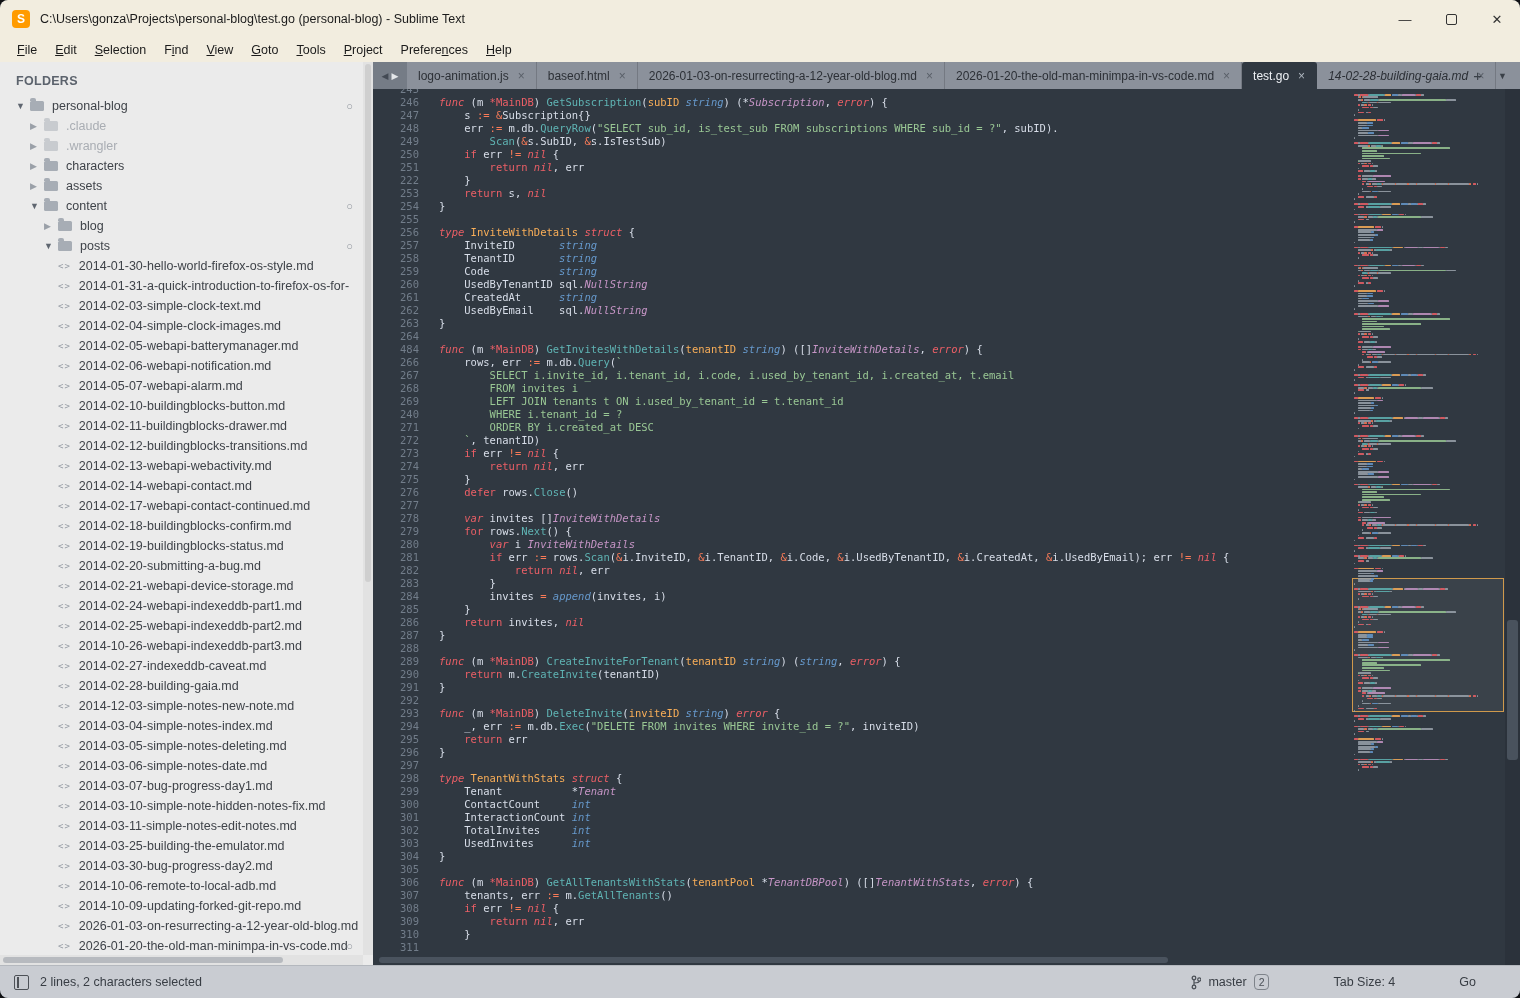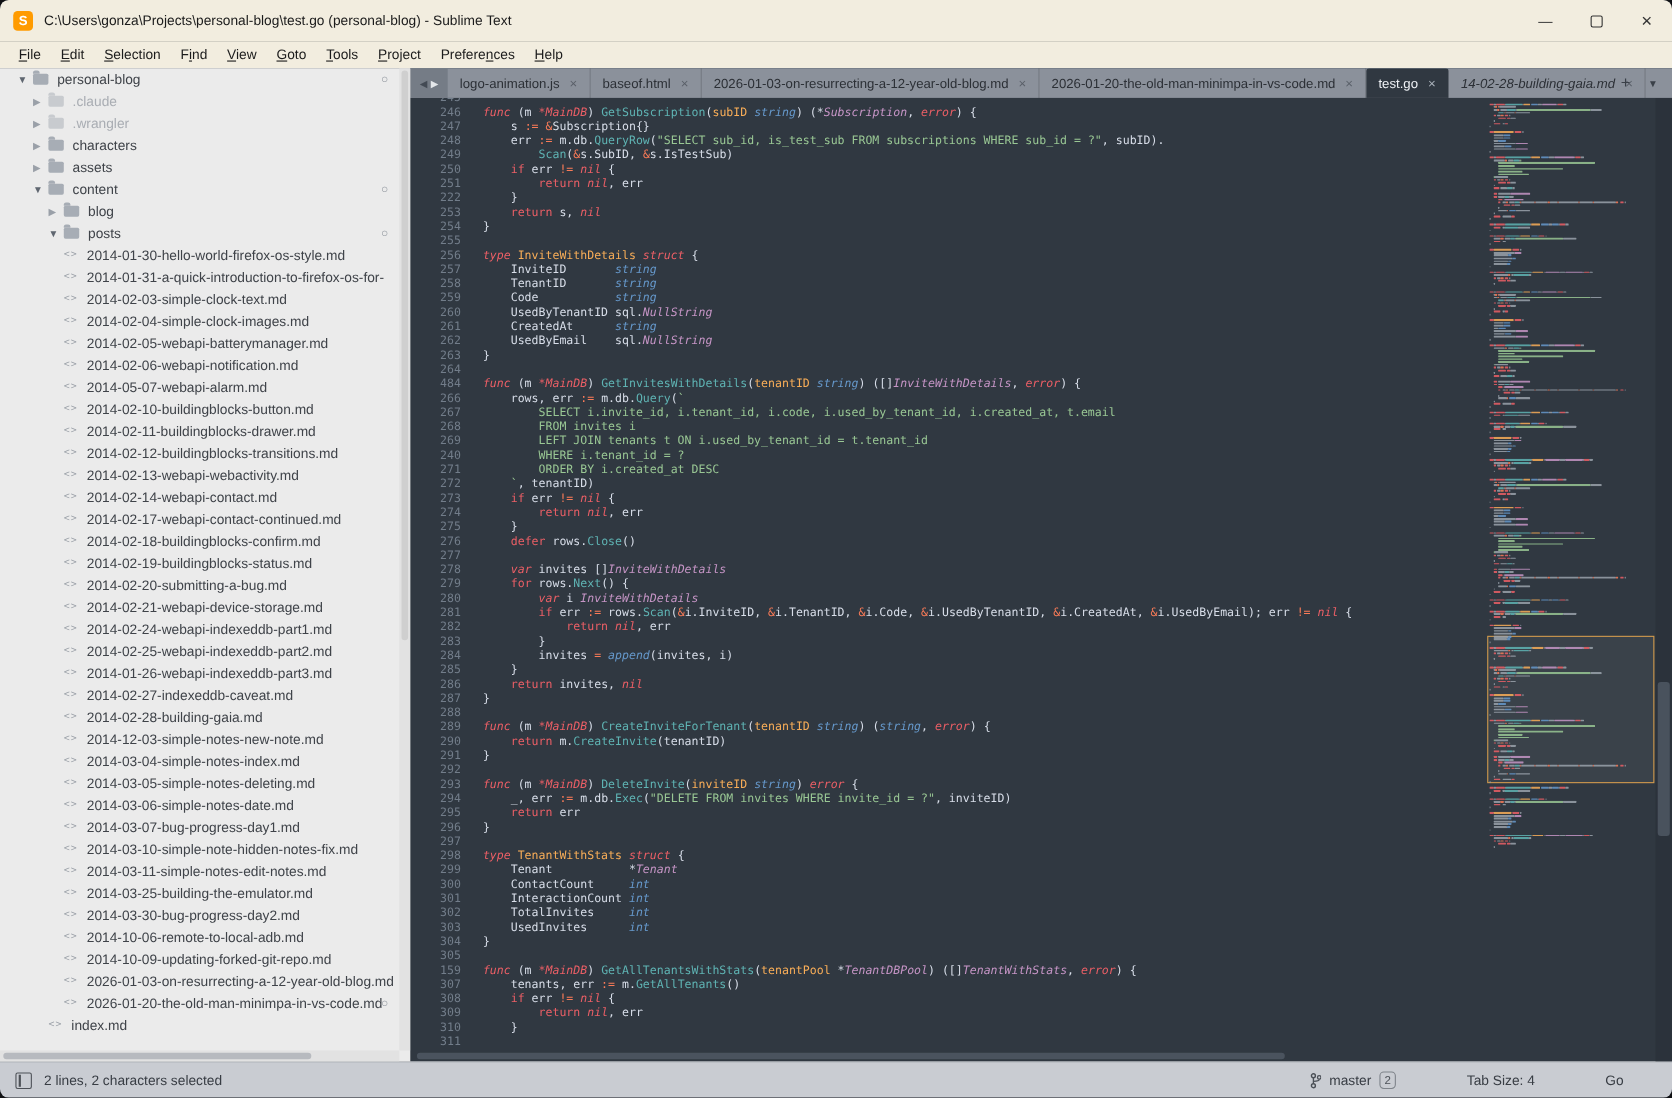--- a/index.html
+++ b/index.html
@@ -56,21 +56,21 @@
   .editor-body{flex:1;display:flex;min-height:0;position:relative;overflow:hidden;}
   .code-wrap{flex:1;overflow:hidden;font-family:"DejaVu Sans Mono",monospace;font-size:10.5px;line-height:13px;position:relative;min-width:0;}
   .code-scroll{display:flex;margin-top:-6px;}
   .gutter{width:46px;text-align:right;color:#727d8a;flex-shrink:0;}
   .gutter div{height:13px;}
   .code-col{padding-left:20px;white-space:pre;}
   .code-line{height:13px;white-space:pre;}
   .tok-p{color:#d8dee9;} .tok-k{color:#ec5f66;font-style:italic;} .tok-c{color:#ec5f66;}
   .tok-o{color:#f97b58;} .tok-f{color:#5fb4b4;} .tok-b{color:#6699cc;font-style:italic;}
   .tok-t{color:#c695c6;font-style:italic;} .tok-T{color:#f9ae58;} .tok-a{color:#f9ae58;}
-  .tok-s{color:#99c794;} .tok-e{color:#ec5f66;font-style:italic;} .tok-r{color:#ec5f66;font-style:italic;}
+  .tok-s{color:#99c794;} .tok-e{color:#ec5f66;font-style:italic;} .tok-r{color:#ec5f66;}
 
   .minimap{width:148px;flex-shrink:0;position:relative;padding:2px 3px;overflow:hidden;}
   .mm-line{height:2.55px;white-space:nowrap;overflow:hidden;}
   .mm-tok{display:inline-block;height:1.7px;vertical-align:top;margin-top:.4px;border-radius:.5px;opacity:.85;}
   .mm-view{position:absolute;left:1px;right:1px;top:489px;height:132px;border:1px solid rgba(224,163,77,.9);background:rgba(255,255,255,.05);}
   .vscroll{width:15px;background:#2b323b;position:relative;flex-shrink:0;}
   .vscroll .thumb{position:absolute;left:2px;right:2px;top:531px;height:140px;background:#49525d;border-radius:3px;}
   .hscroll{position:absolute;left:2px;right:167px;bottom:1px;height:8px;}
   .hscroll .thumb{position:absolute;left:4px;top:1px;height:6px;width:calc(100% - 20px);background:#4a535e;border-radius:3px;}
 
@@ -109,20 +109,21 @@
       <span class="menu-item"><u>G</u>oto</span>
       <span class="menu-item"><u>T</u>ools</span>
       <span class="menu-item"><u>P</u>roject</span>
       <span class="menu-item">Prefere<u>n</u>ces</span>
       <span class="menu-item"><u>H</u>elp</span>
     </div>
 
   <div class="main">
 
     <div class="sidebar">
+      <div class="sidebar-head">FOLDERS</div>
       <div class="tree">
           <div class="tree-item" style="padding-left: 16px;">
             <span class="arrow">▼</span>
             <span class="folder-ico"></span>
             <span>personal-blog</span>
             <span class="badge-circle">○</span>
           </div>
           <div class="tree-item dim" style="padding-left: 30px;">
             <span class="arrow closed">▶</span>
             <span class="folder-ico"></span>
@@ -231,21 +232,21 @@
           <div class="tree-item" style="padding-left: 58px;">
             <span class="file-ico">&lt;&gt;</span>
             <span>2014-02-24-webapi-indexeddb-part1.md</span>
           </div>
           <div class="tree-item" style="padding-left: 58px;">
             <span class="file-ico">&lt;&gt;</span>
             <span>2014-02-25-webapi-indexeddb-part2.md</span>
           </div>
           <div class="tree-item" style="padding-left: 58px;">
             <span class="file-ico">&lt;&gt;</span>
-            <span>2014-01-26-webapi-indexeddb-part3.md</span>
+            <span>2014-10-26-webapi-indexeddb-part3.md</span>
           </div>
           <div class="tree-item" style="padding-left: 58px;">
             <span class="file-ico">&lt;&gt;</span>
             <span>2014-02-27-indexeddb-caveat.md</span>
           </div>
           <div class="tree-item" style="padding-left: 58px;">
             <span class="file-ico">&lt;&gt;</span>
             <span>2014-02-28-building-gaia.md</span>
           </div>
           <div class="tree-item" style="padding-left: 58px;">
@@ -410,21 +411,21 @@
                 <div>296</div>
                 <div>297</div>
                 <div>298</div>
                 <div>299</div>
                 <div>300</div>
                 <div>301</div>
                 <div>302</div>
                 <div>303</div>
                 <div>304</div>
                 <div>305</div>
-                <div>159</div>
+                <div>306</div>
                 <div>307</div>
                 <div>308</div>
                 <div>309</div>
                 <div>310</div>
                 <div>311</div>
               </div>
             <div class="code-col" id="code-col"><div class="code-line">&nbsp;</div><div class="code-line"><span class="tok-k">func </span><span class="tok-p">(m </span><span class="tok-r">*MainDB</span><span class="tok-p">) </span><span class="tok-f">GetSubscription</span><span class="tok-p">(</span><span class="tok-a">subID</span><span class="tok-p"> </span><span class="tok-b">string</span><span class="tok-p">) (</span><span class="tok-p">*</span><span class="tok-t">Subscription</span><span class="tok-p">, </span><span class="tok-e">error</span><span class="tok-p">) {</span></div><div class="code-line"><span class="tok-p">    s </span><span class="tok-o">:=</span><span class="tok-p"> </span><span class="tok-o">&amp;</span><span class="tok-p">Subscription{}</span></div><div class="code-line"><span class="tok-p">    err </span><span class="tok-o">:=</span><span class="tok-p"> m.db.</span><span class="tok-f">QueryRow</span><span class="tok-p">(</span><span class="tok-s">"SELECT sub_id, is_test_sub FROM subscriptions WHERE sub_id = ?"</span><span class="tok-p">, subID).</span></div><div class="code-line"><span class="tok-p">        </span><span class="tok-f">Scan</span><span class="tok-p">(</span><span class="tok-o">&amp;</span><span class="tok-p">s.SubID, </span><span class="tok-o">&amp;</span><span class="tok-p">s.IsTestSub)</span></div><div class="code-line"><span class="tok-p">    </span><span class="tok-c">if</span><span class="tok-p"> err </span><span class="tok-o">!=</span><span class="tok-p"> </span><span class="tok-e">nil</span><span class="tok-p"> {</span></div><div class="code-line"><span class="tok-p">        </span><span class="tok-c">return</span><span class="tok-p"> </span><span class="tok-e">nil</span><span class="tok-p">, err</span></div><div class="code-line"><span class="tok-p">    }</span></div><div class="code-line"><span class="tok-p">    </span><span class="tok-c">return</span><span class="tok-p"> s, </span><span class="tok-e">nil</span></div><div class="code-line"><span class="tok-p">}</span></div><div class="code-line">&nbsp;</div><div class="code-line"><span class="tok-k">type </span><span class="tok-T">InviteWithDetails</span><span class="tok-p"> </span><span class="tok-k">struct</span><span class="tok-p"> {</span></div><div class="code-line"><span class="tok-p">    InviteID       </span><span class="tok-b">string</span></div><div class="code-line"><span class="tok-p">    TenantID       </span><span class="tok-b">string</span></div><div class="code-line"><span class="tok-p">    Code           </span><span class="tok-b">string</span></div><div class="code-line"><span class="tok-p">    UsedByTenantID sql.</span><span class="tok-t">NullString</span></div><div class="code-line"><span class="tok-p">    CreatedAt      </span><span class="tok-b">string</span></div><div class="code-line"><span class="tok-p">    UsedByEmail    sql.</span><span class="tok-t">NullString</span></div><div class="code-line"><span class="tok-p">}</span></div><div class="code-line">&nbsp;</div><div class="code-line"><span class="tok-k">func </span><span class="tok-p">(m </span><span class="tok-r">*MainDB</span><span class="tok-p">) </span><span class="tok-f">GetInvitesWithDetails</span><span class="tok-p">(</span><span class="tok-a">tenantID</span><span class="tok-p"> </span><span class="tok-b">string</span><span class="tok-p">) ([]</span><span class="tok-t">InviteWithDetails</span><span class="tok-p">, </span><span class="tok-e">error</span><span class="tok-p">) {</span></div><div class="code-line"><span class="tok-p">    rows, err </span><span class="tok-o">:=</span><span class="tok-p"> m.db.</span><span class="tok-f">Query</span><span class="tok-p">(</span><span class="tok-s">`</span></div><div class="code-line"><span class="tok-s">        SELECT i.invite_id, i.tenant_id, i.code, i.used_by_tenant_id, i.created_at, t.email</span></div><div class="code-line"><span class="tok-s">        FROM invites i</span></div><div class="code-line"><span class="tok-s">        LEFT JOIN tenants t ON i.used_by_tenant_id = t.tenant_id</span></div><div class="code-line"><span class="tok-s">        WHERE i.tenant_id = ?</span></div><div class="code-line"><span class="tok-s">        ORDER BY i.created_at DESC</span></div><div class="code-line"><span class="tok-s">    `</span><span class="tok-p">, tenantID)</span></div><div class="code-line"><span class="tok-p">    </span><span class="tok-c">if</span><span class="tok-p"> err </span><span class="tok-o">!=</span><span class="tok-p"> </span><span class="tok-e">nil</span><span class="tok-p"> {</span></div><div class="code-line"><span class="tok-p">        </span><span class="tok-c">return</span><span class="tok-p"> </span><span class="tok-e">nil</span><span class="tok-p">, err</span></div><div class="code-line"><span class="tok-p">    }</span></div><div class="code-line"><span class="tok-p">    </span><span class="tok-c">defer</span><span class="tok-p"> rows.</span><span class="tok-f">Close</span><span class="tok-p">()</span></div><div class="code-line">&nbsp;</div><div class="code-line"><span class="tok-p">    </span><span class="tok-k">var</span><span class="tok-p"> invites []</span><span class="tok-t">InviteWithDetails</span></div><div class="code-line"><span class="tok-p">    </span><span class="tok-c">for</span><span class="tok-p"> rows.</span><span class="tok-f">Next</span><span class="tok-p">() {</span></div><div class="code-line"><span class="tok-p">        </span><span class="tok-k">var</span><span class="tok-p"> i </span><span class="tok-t">InviteWithDetails</span></div><div class="code-line"><span class="tok-p">        </span><span class="tok-c">if</span><span class="tok-p"> err </span><span class="tok-o">:=</span><span class="tok-p"> rows.</span><span class="tok-f">Scan</span><span class="tok-p">(</span><span class="tok-o">&amp;</span><span class="tok-p">i.InviteID, </span><span class="tok-o">&amp;</span><span class="tok-p">i.TenantID, </span><span class="tok-o">&amp;</span><span class="tok-p">i.Code, </span><span class="tok-o">&amp;</span><span class="tok-p">i.UsedByTenantID, </span><span class="tok-o">&amp;</span><span class="tok-p">i.CreatedAt, </span><span class="tok-o">&amp;</span><span class="tok-p">i.UsedByEmail); err </span><span class="tok-o">!=</span><span class="tok-p"> </span><span class="tok-e">nil</span><span class="tok-p"> {</span></div><div class="code-line"><span class="tok-p">            </span><span class="tok-c">return</span><span class="tok-p"> </span><span class="tok-e">nil</span><span class="tok-p">, err</span></div><div class="code-line"><span class="tok-p">        }</span></div><div class="code-line"><span class="tok-p">        invites </span><span class="tok-o">=</span><span class="tok-p"> </span><span class="tok-b">append</span><span class="tok-p">(invites, i)</span></div><div class="code-line"><span class="tok-p">    }</span></div><div class="code-line"><span class="tok-p">    </span><span class="tok-c">return</span><span class="tok-p"> invites, </span><span class="tok-e">nil</span></div><div class="code-line"><span class="tok-p">}</span></div><div class="code-line">&nbsp;</div><div class="code-line"><span class="tok-k">func </span><span class="tok-p">(m </span><span class="tok-r">*MainDB</span><span class="tok-p">) </span><span class="tok-f">CreateInviteForTenant</span><span class="tok-p">(</span><span class="tok-a">tenantID</span><span class="tok-p"> </span><span class="tok-b">string</span><span class="tok-p">) (</span><span class="tok-b">string</span><span class="tok-p">, </span><span class="tok-e">error</span><span class="tok-p">) {</span></div><div class="code-line"><span class="tok-p">    </span><span class="tok-c">return</span><span class="tok-p"> m.</span><span class="tok-f">CreateInvite</span><span class="tok-p">(tenantID)</span></div><div class="code-line"><span class="tok-p">}</span></div><div class="code-line">&nbsp;</div><div class="code-line"><span class="tok-k">func </span><span class="tok-p">(m </span><span class="tok-r">*MainDB</span><span class="tok-p">) </span><span class="tok-f">DeleteInvite</span><span class="tok-p">(</span><span class="tok-a">inviteID</span><span class="tok-p"> </span><span class="tok-b">string</span><span class="tok-p">) </span><span class="tok-e">error</span><span class="tok-p"> {</span></div><div class="code-line"><span class="tok-p">    _, err </span><span class="tok-o">:=</span><span class="tok-p"> m.db.</span><span class="tok-f">Exec</span><span class="tok-p">(</span><span class="tok-s">"DELETE FROM invites WHERE invite_id = ?"</span><span class="tok-p">, inviteID)</span></div><div class="code-line"><span class="tok-p">    </span><span class="tok-c">return</span><span class="tok-p"> err</span></div><div class="code-line"><span class="tok-p">}</span></div><div class="code-line">&nbsp;</div><div class="code-line"><span class="tok-k">type </span><span class="tok-T">TenantWithStats</span><span class="tok-p"> </span><span class="tok-k">struct</span><span class="tok-p"> {</span></div><div class="code-line"><span class="tok-p">    Tenant           *</span><span class="tok-t">Tenant</span></div><div class="code-line"><span class="tok-p">    ContactCount     </span><span class="tok-b">int</span></div><div class="code-line"><span class="tok-p">    InteractionCount </span><span class="tok-b">int</span></div><div class="code-line"><span class="tok-p">    TotalInvites     </span><span class="tok-b">int</span></div><div class="code-line"><span class="tok-p">    UsedInvites      </span><span class="tok-b">int</span></div><div class="code-line"><span class="tok-p">}</span></div><div class="code-line">&nbsp;</div><div class="code-line"><span class="tok-k">func </span><span class="tok-p">(m </span><span class="tok-r">*MainDB</span><span class="tok-p">) </span><span class="tok-f">GetAllTenantsWithStats</span><span class="tok-p">(</span><span class="tok-a">tenantPool</span><span class="tok-p"> *</span><span class="tok-t">TenantDBPool</span><span class="tok-p">) ([]</span><span class="tok-t">TenantWithStats</span><span class="tok-p">, </span><span class="tok-e">error</span><span class="tok-p">) {</span></div><div class="code-line"><span class="tok-p">    tenants, err </span><span class="tok-o">:=</span><span class="tok-p"> m.</span><span class="tok-f">GetAllTenants</span><span class="tok-p">()</span></div><div class="code-line"><span class="tok-p">    </span><span class="tok-c">if</span><span class="tok-p"> err </span><span class="tok-o">!=</span><span class="tok-p"> </span><span class="tok-e">nil</span><span class="tok-p"> {</span></div><div class="code-line"><span class="tok-p">        </span><span class="tok-c">return</span><span class="tok-p"> </span><span class="tok-e">nil</span><span class="tok-p">, err</span></div><div class="code-line"><span class="tok-p">    }</span></div><div class="code-line">&nbsp;</div></div>
           </div>
           <div class="hscroll">
               <div class="thumb"></div>

